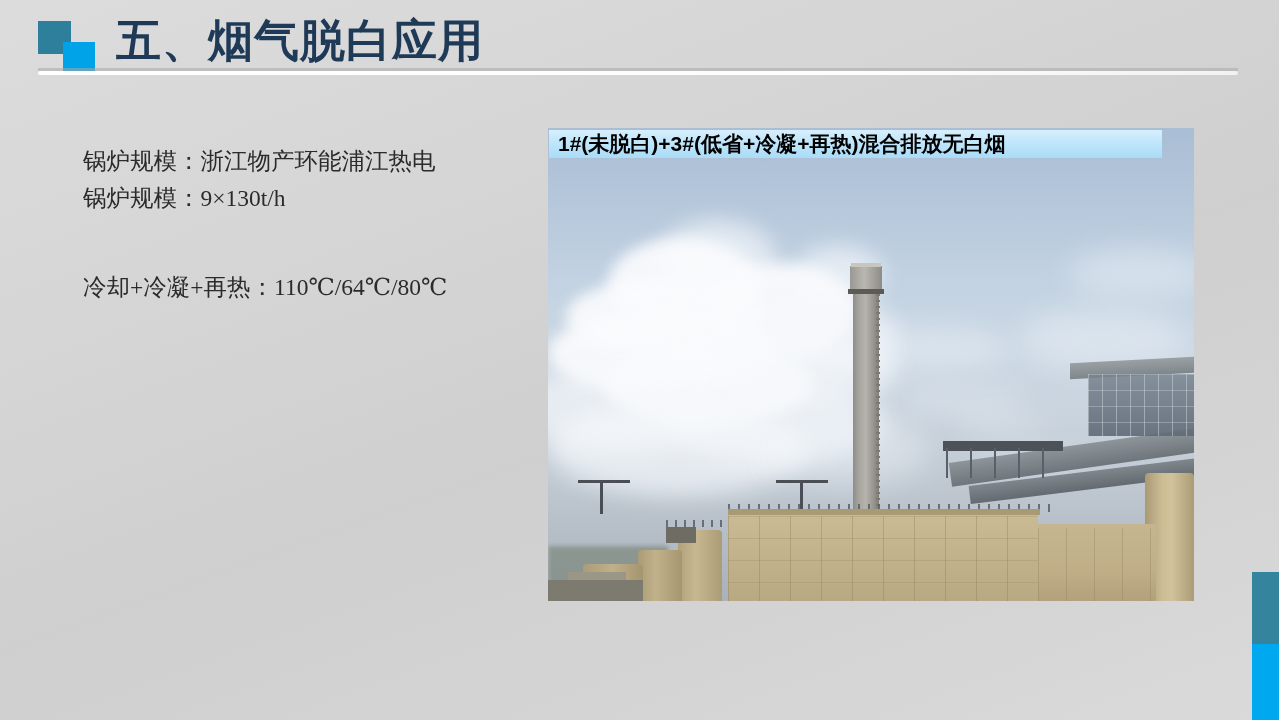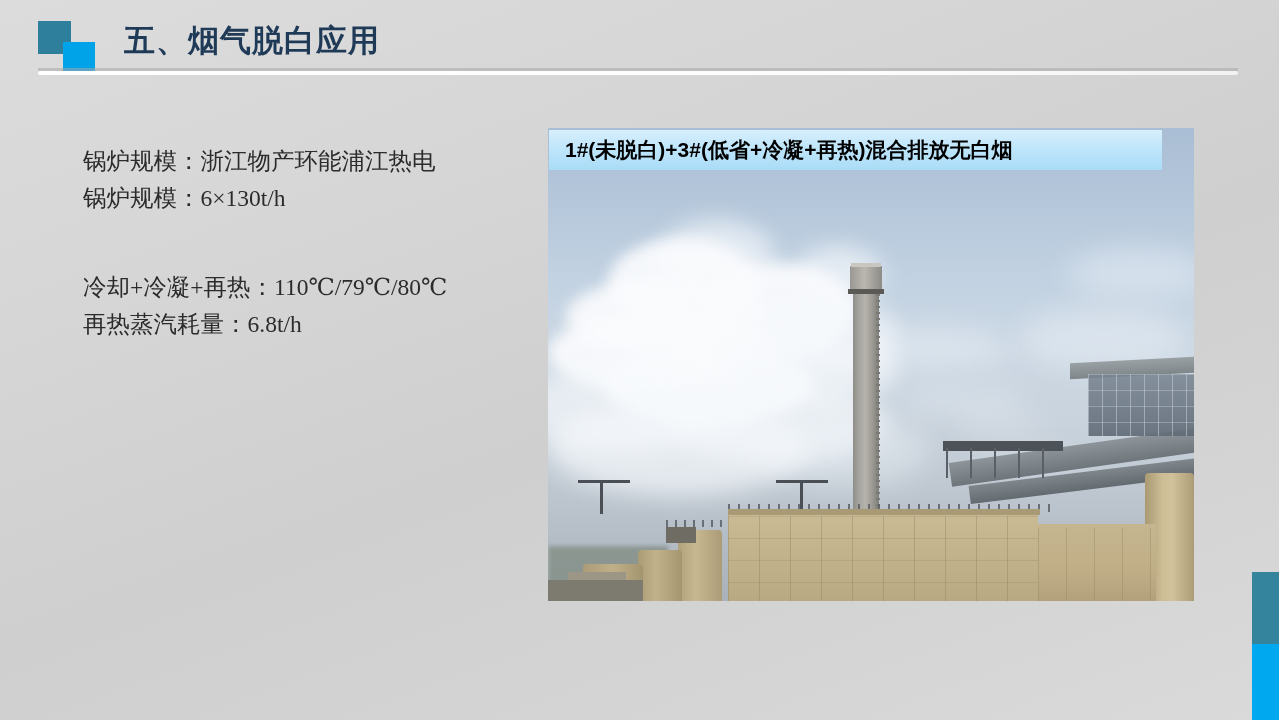--- a/index.html
+++ b/index.html
@@ -38,25 +38,25 @@
   .deco-sq-light {
     left: 63px;
     top: 42px;
     width: 32px;
     height: 32px;
     background: #00a2e8;
   }
 
   .slide-title {
     position: absolute;
-    left: 124px;
+    left: 116px;
     top: 18px;
     font-family: Liberation Sans, sans-serif;
     font-weight: bold;
-    font-size: 31px;
+    font-size: 45px;
     letter-spacing: 1px;
     color: #1f3a57;
     white-space: nowrap;
     line-height: 46px;
   }
 
   .title-rule {
     position: absolute;
     left: 38px;
     top: 71px;
@@ -434,25 +434,25 @@
     height: 16px;
     background: #6e6c63;
   }
 
   
   .caption-banner {
     position: absolute;
     left: 549px;
     top: 130px;
     width: 613px;
-    height: 40px;
+    height: 28px;
     background: linear-gradient(to bottom, #d7effc 0%, #bfe6fb 45%, #aadcf7 100%);
     display: flex;
     align-items: center;
-    padding-left: 16px;
+    padding-left: 9px;
   }
   .caption-text {
     font-family: "Liberation Sans", "DejaVu Sans", sans-serif;
     font-weight: bold;
     font-size: 21px;
     color: #000000;
     white-space: nowrap;
     letter-spacing: 0px;
   }
 
@@ -484,25 +484,24 @@
 
   <div class="deco-sq deco-sq-dark"></div>
   <div class="deco-sq deco-sq-light"></div>
 
   <div class="slide-title">五、烟气脱白应用</div>
   <div class="title-rule-shadow"></div>
   <div class="title-rule"></div>
 
   <div class="text-col">
     <div class="text-line">锅炉规模：浙江物产环能浦江热电</div>
-    <div class="text-line">锅炉规模：6×130t/h</div>
+    <div class="text-line">锅炉规模：9×130t/h</div>
 
     <div class="text-block-2">
-      <div class="text-line">冷却+冷凝+再热：110℃/79℃/80℃</div>
-      <div class="text-line">再热蒸汽耗量：6.8t/h</div>
+      <div class="text-line">冷却+冷凝+再热：110℃/64℃/80℃</div>
     </div>
   </div>
 
   <div class="photo-frame">
     <div class="sky"></div>
 
     <div class="cloud faint c25"></div>
     <div class="cloud faint c24"></div>
     <div class="cloud faint c23"></div>
     <div class="cloud soft c11"></div>

